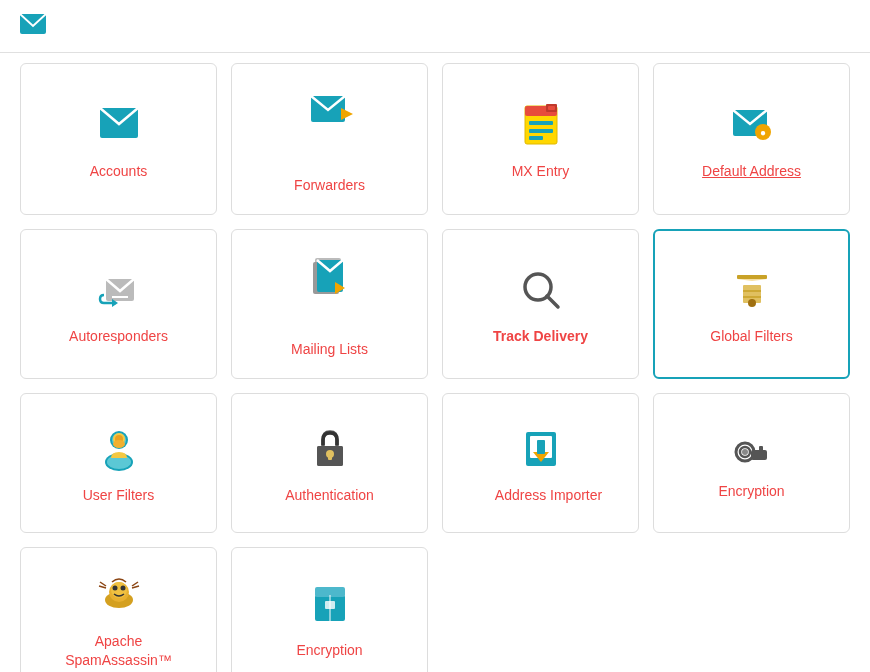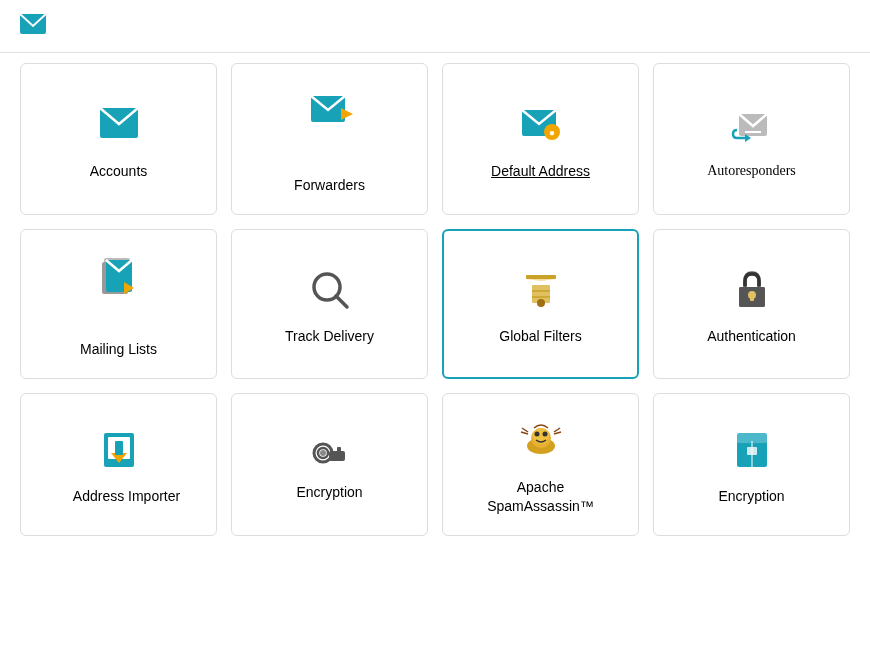--- a/index.html
+++ b/index.html
@@ -66,21 +66,21 @@
       min-height: 140px;
     }
 
     .card.active {
       border: 2px solid #17a2b8;
     }
 
     .card-label {
       margin-top: 14px;
       font-size: 14px;
-      color: #000000;
+      color: #ef4444;
       text-align: center;
       line-height: 1.3;
     }
 
     .card-icon {
       width: 46px;
       height: 46px;
       display: flex;
       align-items: center;
       justify-content: center;
@@ -119,74 +119,103 @@
       <rect x="4" y="8" width="34" height="26" rx="2" fill="#17a2b8"></rect>
       <polyline points="4,8 21,22 38,8" fill="none" stroke="#fff" stroke-width="2.5"></polyline>
       <polygon points="34,20 46,26 34,32" fill="#f0a500"></polygon>
     </svg>
         </div>
         <span class="card-label" style="white-space: pre-line; margin-top: 42px;">Forwarders</span>
       </div>
       <div class="card">
         <div class="card-icon">
           <svg width="46" height="46" viewBox="0 0 46 46" xmlns="http://www.w3.org/2000/svg">
+      <rect x="7" y="4" width="32" height="38" rx="2" fill="#ffd700" stroke="#e0b800" stroke-width="1"></rect>
+      <rect x="7" y="4" width="32" height="10" rx="2" fill="#e74c3c"></rect>
+      <rect x="11" y="19" width="24" height="4" rx="1" fill="#17a2b8"></rect>
+      <rect x="11" y="27" width="24" height="4" rx="1" fill="#17a2b8"></rect>
+      <rect x="11" y="34" width="14" height="4" rx="1" fill="#17a2b8"></rect>
+      <rect x="28" y="2" width="11" height="8" rx="1" fill="#c0392b"></rect>
+      <rect x="30" y="4" width="7" height="4" rx="1" fill="#e74c3c"></rect>
+    </svg>
+        </div>
+        <span class="card-label" style="white-space: pre-line;">MX Entry</span>
+      </div>
+      <div class="card">
+        <div class="card-icon">
+          <svg width="46" height="46" viewBox="0 0 46 46" xmlns="http://www.w3.org/2000/svg">
       <rect x="4" y="8" width="34" height="26" rx="2" fill="#17a2b8"></rect>
       <polyline points="4,8 21,22 38,8" fill="none" stroke="#fff" stroke-width="2.5"></polyline>
       <circle cx="34" cy="30" r="8" fill="#f0a500"></circle>
       <text x="34" y="34" text-anchor="middle" fill="#fff" font-size="10" font-weight="bold">●</text>
     </svg>
         </div>
         <span class="card-label" style="white-space: pre-line; text-decoration: underline;">Default Address</span>
       </div>
       <div class="card">
         <div class="card-icon">
           <svg width="46" height="46" viewBox="0 0 46 46" xmlns="http://www.w3.org/2000/svg">
       <rect x="10" y="12" width="28" height="22" rx="2" fill="#bbb"></rect>
       <polyline points="10,12 24,24 38,12" fill="none" stroke="#fff" stroke-width="2.5"></polyline>
       <line x1="16" y1="30" x2="32" y2="30" stroke="#fff" stroke-width="2"></line>
       <path d="M8 28 Q4 28 4 32 Q4 36 8 36 L20 36" fill="none" stroke="#17a2b8" stroke-width="2.5"></path>
       <polygon points="16,32 22,36 16,40" fill="#17a2b8"></polygon>
     </svg>
         </div>
-        <span class="card-label" style="white-space: pre-line; font-family: Liberation Serif, serif;">Autoresponders</span>
+        <span class="card-label" style="white-space: pre-line;">Autoresponders</span>
       </div>
       <div class="card">
         <div class="card-icon">
           <svg width="46" height="46" viewBox="0 0 46 46" xmlns="http://www.w3.org/2000/svg">
       <rect x="8" y="4" width="26" height="32" rx="2" fill="#bbb"></rect>
       <rect x="6" y="8" width="26" height="32" rx="2" fill="#999"></rect>
       <rect x="10" y="6" width="26" height="32" rx="2" fill="#17a2b8"></rect>
       <polyline points="10,6 23,17 36,6" fill="none" stroke="#fff" stroke-width="2.5"></polyline>
       <polygon points="28,28 38,34 28,40" fill="#f0a500"></polygon>
     </svg>
         </div>
         <span class="card-label" style="white-space: pre-line; margin-top: 40px;">Mailing Lists</span>
       </div>
       <div class="card">
         <div class="card-icon">
           <svg width="46" height="46" viewBox="0 0 46 46" xmlns="http://www.w3.org/2000/svg">
       <circle cx="20" cy="20" r="13" fill="none" stroke="#555" stroke-width="3.5"></circle>
       <line x1="29" y1="29" x2="40" y2="40" stroke="#555" stroke-width="3.5" stroke-linecap="round"></line>
     </svg>
         </div>
-        <span class="card-label" style="white-space: pre-line;">Track Delivery</span>
+        <span class="card-label" style="white-space: pre-line; font-weight: bold;">Track Delivery</span>
       </div>
       <div class="card active">
         <div class="card-icon">
           <svg width="46" height="46" viewBox="0 0 46 46" xmlns="http://www.w3.org/2000/svg">
       <rect x="8" y="8" width="30" height="4" rx="1" fill="#c9a227"></rect>
       <polygon points="23,14 8,12 38,12" fill="#f0c040" opacity="0.5"></polygon>
       <rect x="14" y="18" width="18" height="18" rx="1" fill="#e0c060"></rect>
       <line x1="14" y1="24" x2="32" y2="24" stroke="#c9a227" stroke-width="1.5"></line>
       <line x1="14" y1="30" x2="32" y2="30" stroke="#c9a227" stroke-width="1.5"></line>
       <circle cx="23" cy="36" r="4" fill="#a07010"></circle>
       <line x1="23" y1="32" x2="23" y2="36" stroke="#a07010" stroke-width="2"></line>
     </svg>
         </div>
         <span class="card-label" style="white-space: pre-line;">Global Filters</span>
+      </div>
+      <div class="card">
+        <div class="card-icon">
+          <svg width="46" height="46" viewBox="0 0 46 46" xmlns="http://www.w3.org/2000/svg">
+      <circle cx="23" cy="14" r="9" fill="#17a2b8"></circle>
+      <ellipse cx="23" cy="36" rx="14" ry="9" fill="#17a2b8"></ellipse>
+      <circle cx="23" cy="14" r="7" fill="#5bc8d5"></circle>
+      <ellipse cx="23" cy="36" rx="12" ry="7" fill="#5bc8d5"></ellipse>
+      <circle cx="23" cy="13" r="6" fill="#f5c842"></circle>
+      <path d="M15 32 Q15 26 23 26 Q31 26 31 32" fill="#f5c842"></path>
+      <circle cx="23" cy="13" r="4" fill="#e8a020"></circle>
+      <ellipse cx="23" cy="18" rx="6" ry="4" fill="#f0b030"></ellipse>
+    </svg>
+        </div>
+        <span class="card-label" style="white-space: pre-line;">User Filters</span>
       </div>
       <div class="card">
         <div class="card-icon">
           <svg width="46" height="46" viewBox="0 0 46 46" xmlns="http://www.w3.org/2000/svg">
       <rect x="10" y="20" width="26" height="20" rx="2" fill="#555"></rect>
       <path d="M16 20 L16 14 Q16 6 23 6 Q30 6 30 14 L30 20" fill="none" stroke="#555" stroke-width="3.5"></path>
       <rect x="10" y="20" width="26" height="20" rx="2" fill="#555"></rect>
       <path d="M16 19 L16 14 Q16 7 23 7 Q30 7 30 14 L30 19" fill="none" stroke="#333" stroke-width="3.5"></path>
       <circle cx="23" cy="28" r="4" fill="#e0c060"></circle>
       <rect x="21" y="28" width="4" height="6" rx="1" fill="#e0c060"></rect>

